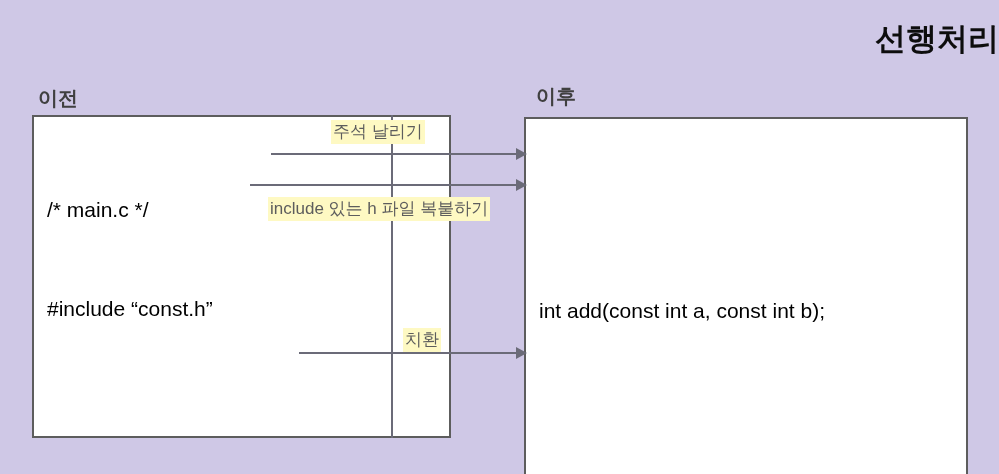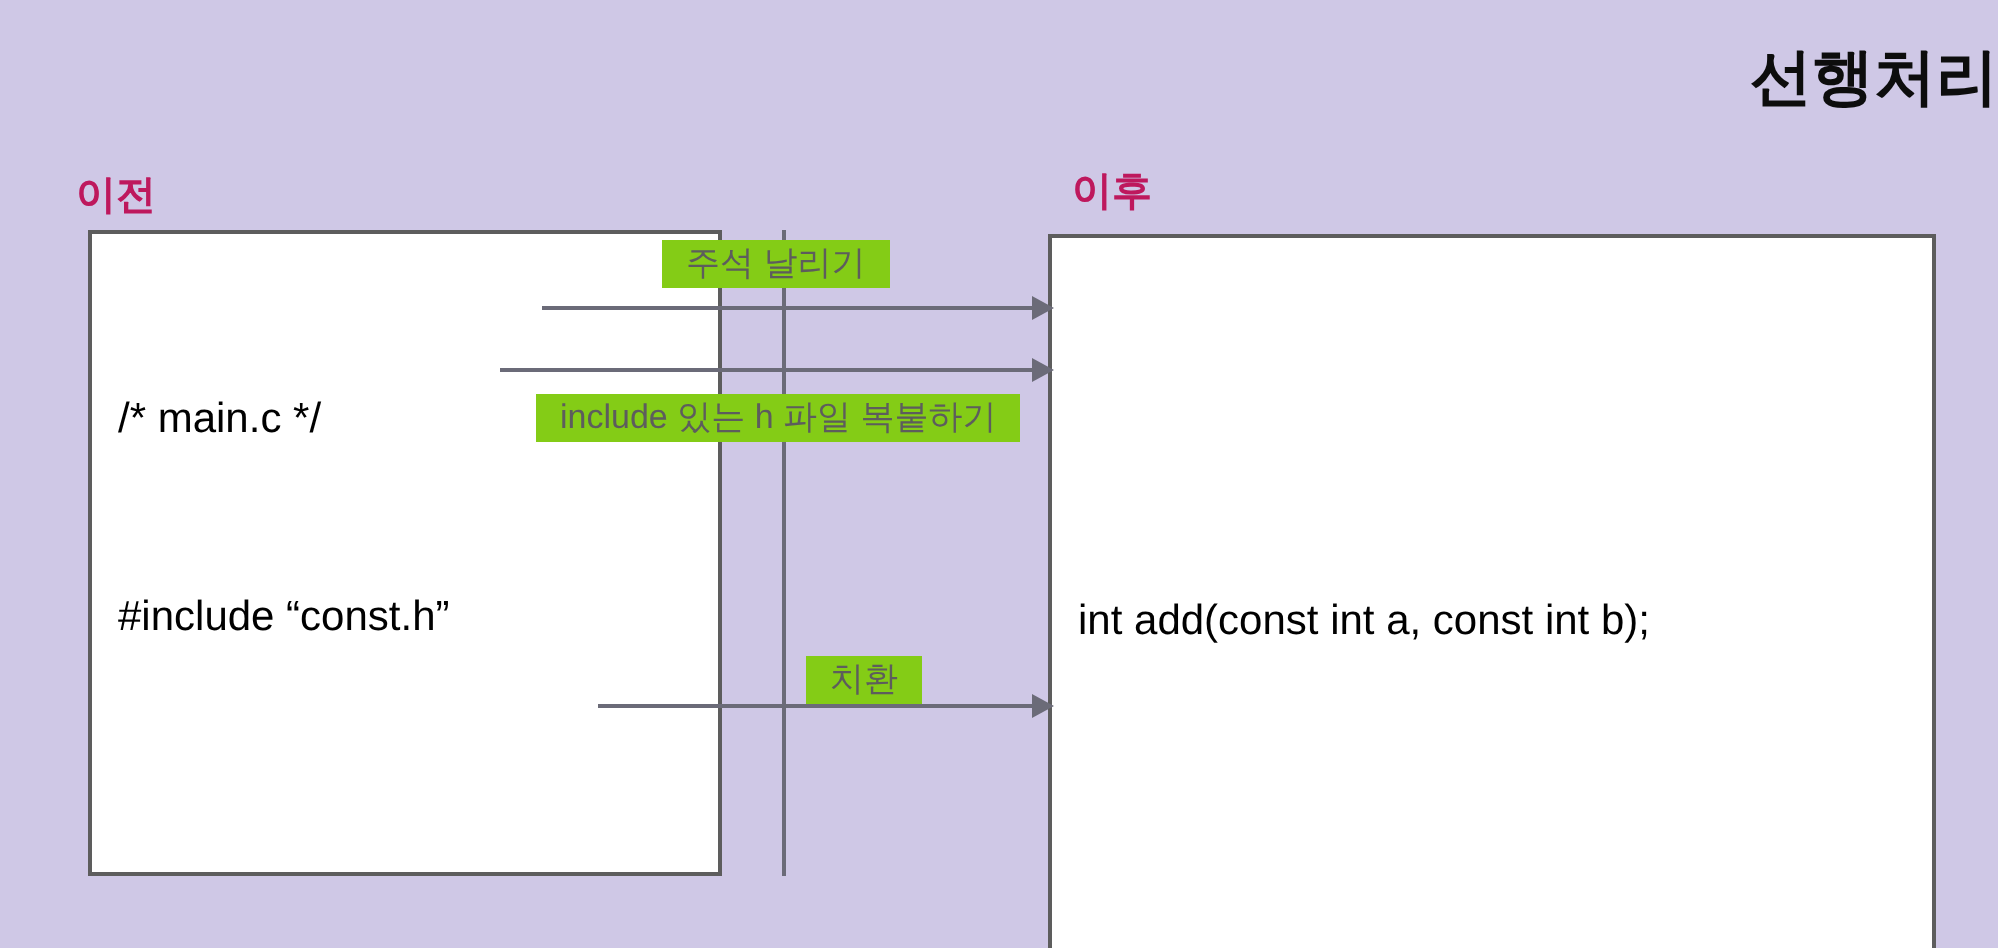--- a/index.html
+++ b/index.html
@@ -32,36 +32,36 @@
     color: #0d0d0d;
     letter-spacing: 0px;
     line-height: 38px;
   }
 
   
   .caption {
     position: absolute;
     font-size: 20px;
     font-weight: bold;
-    color: #be185d;
+    color: #404040;
     line-height: 24px;
     white-space: nowrap;
   }
   .caption.before { left: 38px; top: 86px; }
   .caption.after  { left: 536px; top: 86px; font-family: Liberation Mono, monospace; }
 
   
   .panel {
     position: absolute;
     background: #ffffff;
     border: 2px solid #5d5d5d;
     box-sizing: border-box;
     overflow: hidden;
   }
-  .panel.left  { left: 44px;  top: 115px; width: 317px; height: 323px; }
+  .panel.left  { left: 32px;  top: 115px; width: 419px; height: 323px; }
   .panel.right { left: 524px; top: 117px; width: 444px; height: 364px; }
 
   .code {
     position: absolute;
     left: 13px;
     top: 10px;
     right: 4px;
     font-family: "Liberation Sans", sans-serif;
     font-size: 21px;
     line-height: 33px;
@@ -90,25 +90,25 @@
   .vrule {
     position: absolute;
     width: 0;
     border-left: 2px solid #6b6b78;
     pointer-events: none;
   }
 
   
   .annot {
     position: absolute;
-    background: #84cc16;
+    background: #fef9c3;
     color: #5d5d5d;
     font-size: 17px;
     line-height: 22px;
-    padding: 1px 12px;
+    padding: 1px 2px;
     white-space: nowrap;
     font-family: "Liberation Sans", sans-serif;
   }
   .annot.a1 { left: 331px; top: 120px; }
   .annot.a2 { left: 268px; top: 197px; }
   .annot.a3 { left: 403px; top: 328px; }
 </style>
 </head>
 <body>
 

